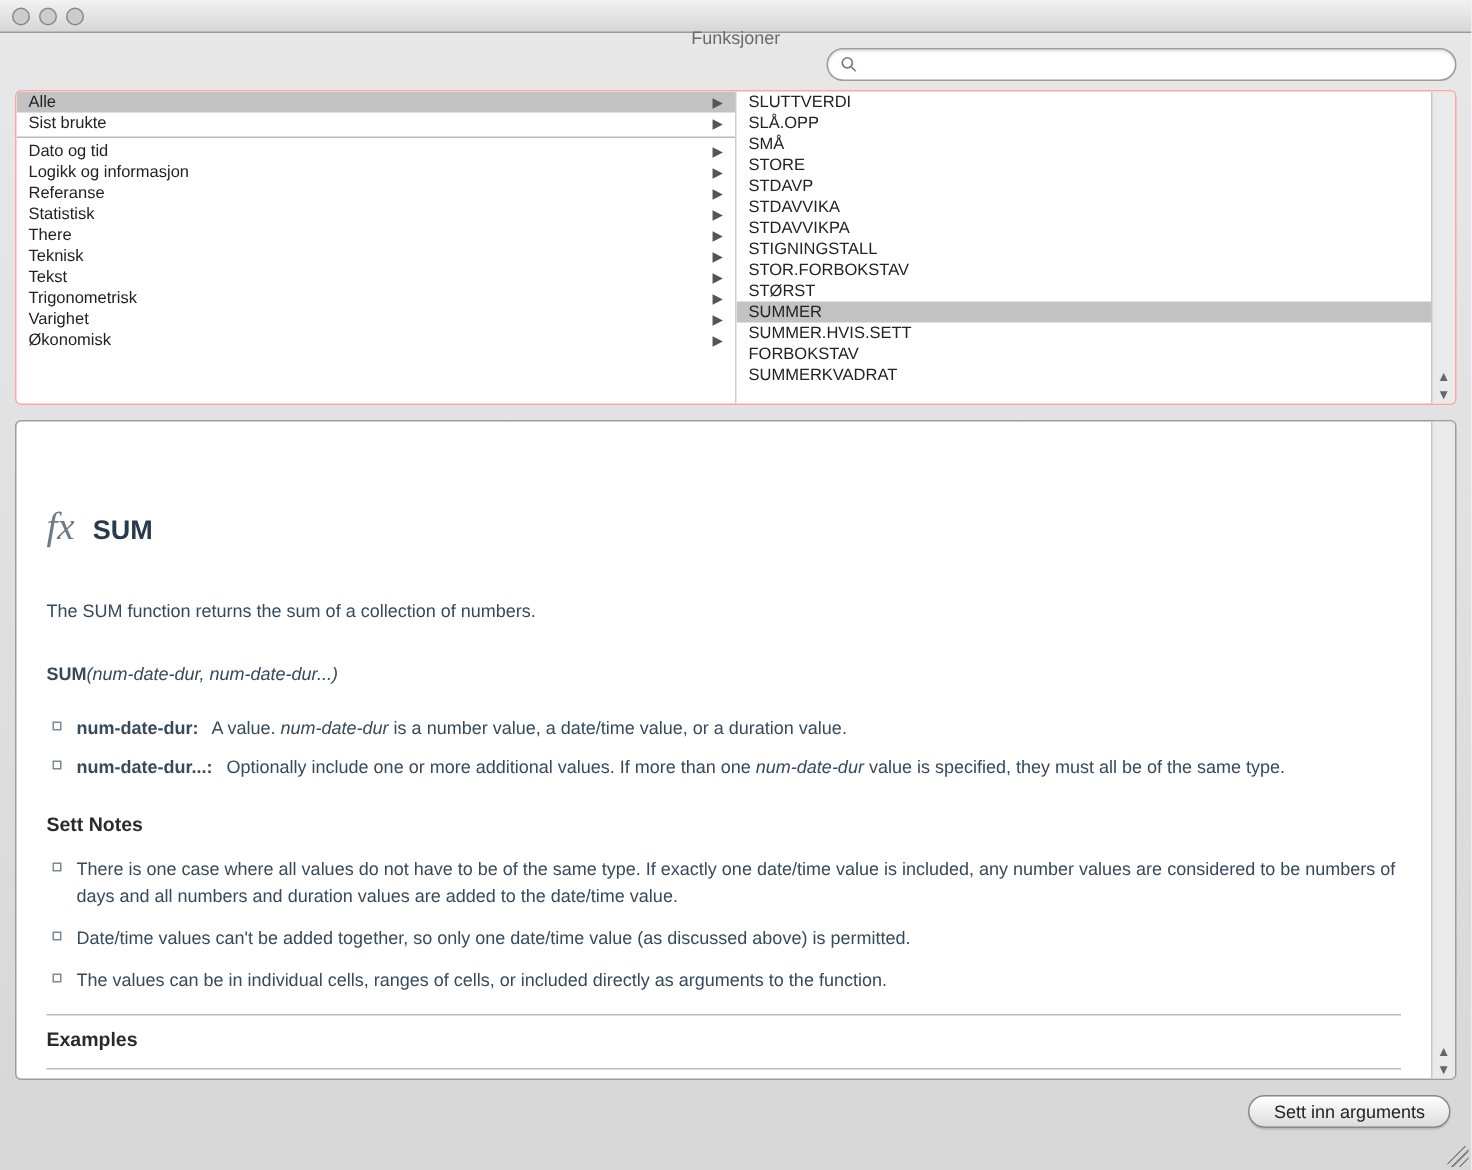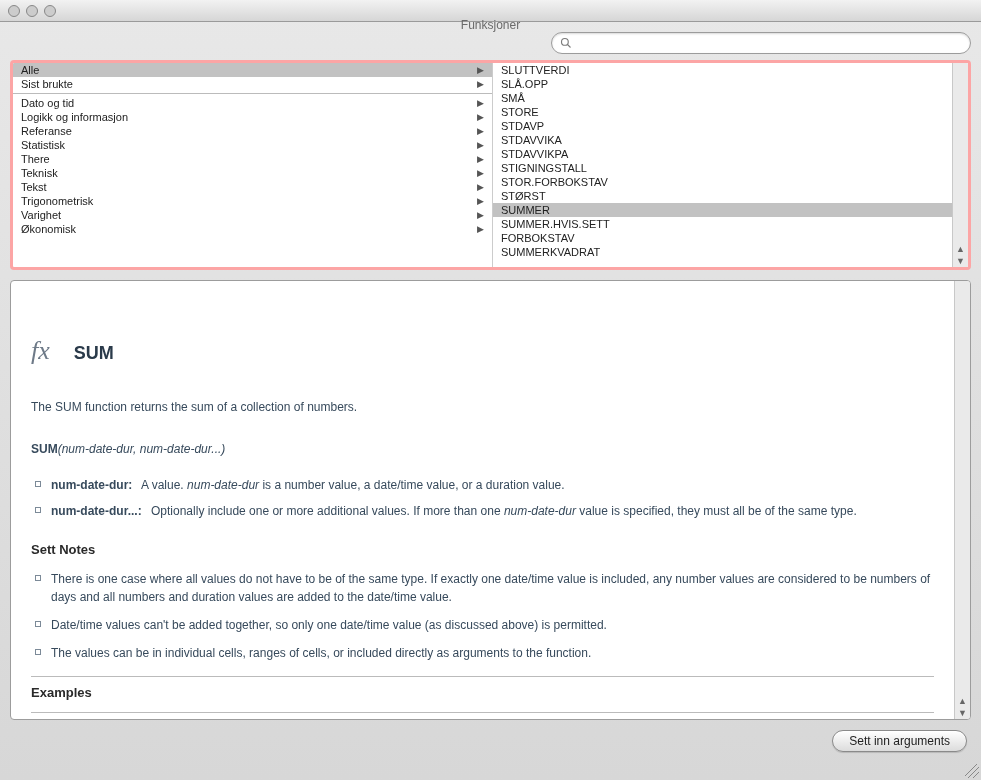--- a/index.html
+++ b/index.html
@@ -46,21 +46,21 @@
     box-shadow: inset 0 1px 2px rgba(0,0,0,0.15);
   }
   .search-box svg { width: 12px; height: 12px; fill: #7a7a7a; margin-right: 4px; flex-shrink:0; }
   .search-box input { border: none; outline: none; flex: 1; font-size: 12px; background: transparent; }
 
   
   .browser {
     height: 210px;
     display: flex;
     background: #fff;
-    border: 3px solid #fca5a5;
+    border: 1px solid #fca5a5;
     border-radius: 4px;
     overflow: hidden;
   }
   .pane {
     position: relative;
     overflow: hidden;
   }
   .pane-left { width: 480px; border-right: 1px solid #ccc; }
   .pane-right { flex: 1; display: flex; }
   .pane-list { flex:1; overflow:hidden; }
@@ -105,21 +105,21 @@
     color: #374a5c;
     line-height: 1.5;
   }
   .detail-scroll {
     width: 16px;
     border-left: 1px solid #c8c8c8;
     background: #eaeaea;
     display:flex; flex-direction:column; align-items:center;
   }
 
-  .fn-heading { display:flex; align-items:baseline; gap:24px; margin-bottom: 28px; }
+  .fn-heading { display:flex; align-items:baseline; gap:12px; margin-bottom: 28px; }
   .fx {
     font-family: Georgia, 'Times New Roman', serif;
     font-style: italic;
     font-size: 26px;
     color: #6e7a88;
   }
   .fn-name {
     font-size: 18px;
     font-weight: bold;
     color: #2a3a4a;

